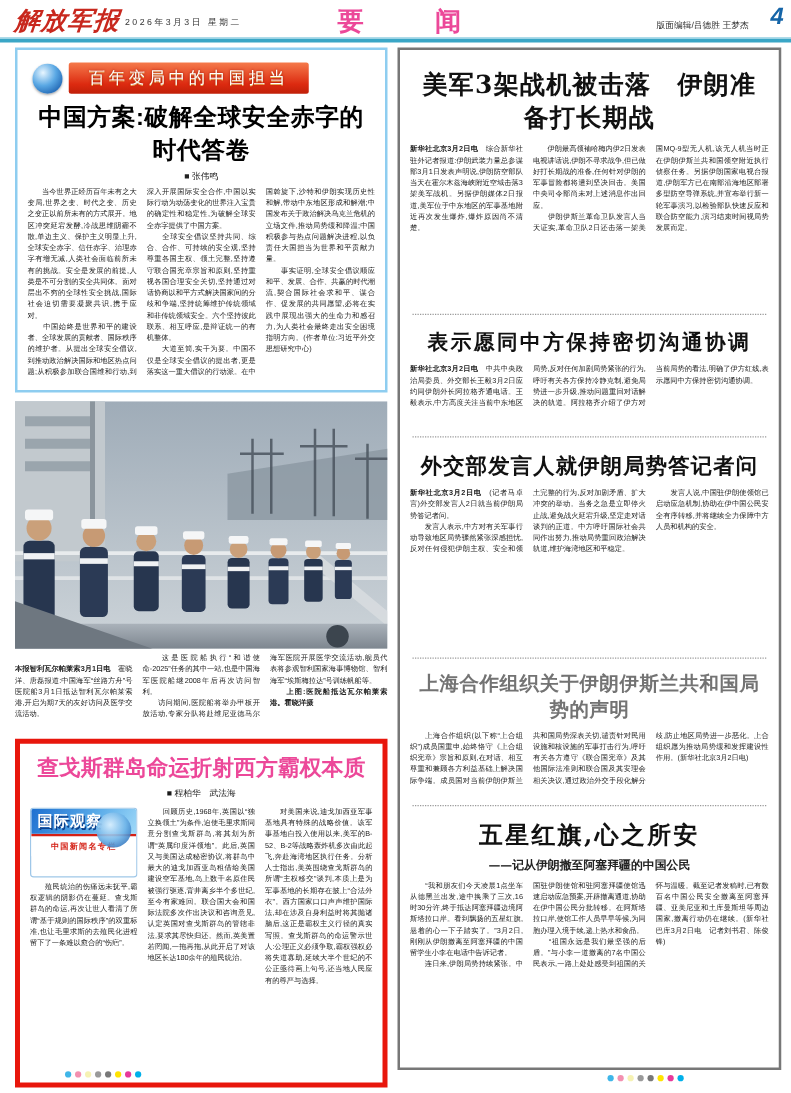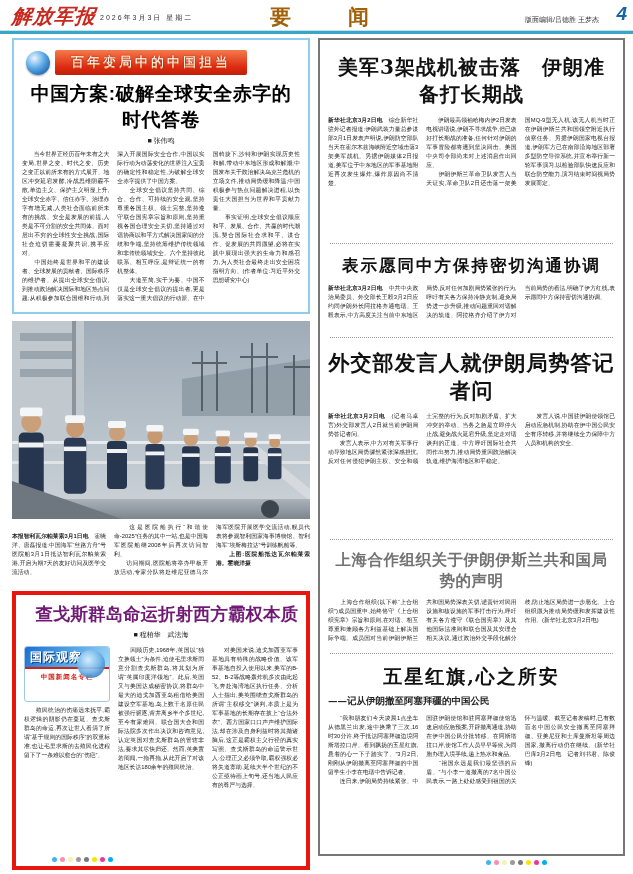--- a/index.html
+++ b/index.html
@@ -6,21 +6,21 @@
   .page{position:relative;width:633px;height:874px;background:#fff;overflow:hidden;
         font-family:"Liberation Sans",sans-serif;color:#1a1a1a;}
 
   
   .header{position:absolute;top:3px;left:12px;right:6px;height:26px;}
   .masthead{position:absolute;left:0;top:0;font-family:"DejaVu Serif",serif;
             font-style:italic;font-weight:bold;font-size:20px;color:#c8281e;
             transform:skewX(-6deg);letter-spacing:1px;}
   .hdate{position:absolute;left:88px;top:10px;font-size:7px;letter-spacing:2px;color:#333;}
   .section-title{position:absolute;left:0;right:0;top:0;text-align:center;font-size:21px;
-                 font-weight:bold;letter-spacing:18px;text-indent:18px;color:#a16207;font-family:Liberation Serif, serif;}
+                 font-weight:bold;letter-spacing:18px;text-indent:18px;color:#ec4899;font-family:Liberation Serif, serif;}
   .editors{position:absolute;right:28px;top:12px;font-size:7px;color:#333;}
   .pagenum{position:absolute;right:0;top:0;font-size:19px;font-weight:bold;
            font-style:italic;color:#1565a8;}
   .rule{position:absolute;top:30px;left:0;width:633px;height:3px;background:#3aa6c6;
         border-top:1px solid #bfe4ef;}
 
   
   .leftcol{position:absolute;left:12px;top:38px;width:298px;bottom:4px;
            display:flex;flex-direction:column;}
   .rightcol{position:absolute;left:318px;top:38px;width:307px;}
@@ -46,21 +46,21 @@
   .navy-headline{margin:10px 0 0;text-align:center;font-family:"DejaVu Serif",serif;
                  font-weight:bold;font-size:17px;letter-spacing:1px;color:#111;}
   .photo{margin-top:7px;width:298px;height:198px;display:block;}
   .caption{margin-top:4px;column-count:3;column-gap:8px;height:62px;}
   .lead-in{font-weight:bold;}
   .credit{font-weight:bold;}
 
   
   .red-box{margin-top:6px;border:4px solid #e8160c;box-sizing:border-box;flex:1;
            padding:7px 8px 4px;position:relative;}
-  .chagos-headline{text-align:right;font-weight:bold;font-size:17.5px;color:#701a75;}
+  .chagos-headline{text-align:center;font-weight:bold;font-size:17.5px;color:#ec4899;}
   .chagos-byline{text-align:center;font-size:7px;margin:4px 0 6px;}
   .chagos-cols{display:flex;gap:8px;}
   .chagos-col{flex:1;height:178px;overflow:hidden;}
   .badge{height:54px;margin-bottom:4px;border:1px solid #9fc7e8;border-radius:3px;
          overflow:hidden;position:relative;}
   .badge-top{height:20px;background:linear-gradient(120deg,#1e6fd0,#57a9e8 55%,#9fd9f8);
              display:flex;align-items:center;padding-left:5px;position:relative;}
   .badge-title{color:#fff;font-weight:bold;font-size:12px;letter-spacing:1px;
                text-shadow:1px 1px 0 #0d3f8a;}
   .badge-globe{position:absolute;right:4px;top:3px;width:28px;height:28px;border-radius:50%;
@@ -70,25 +70,25 @@
                 align-items:center;justify-content:center;}
   .badge-sub{color:#d42015;font-weight:bold;font-size:6.5px;letter-spacing:1px;}
 
   
   .gray-box{border:2px solid #777;box-sizing:border-box;height:818px;
             padding:4px 8px 6px;display:flex;flex-direction:column;}
   .h-serif{font-family:"DejaVu Serif",serif;font-weight:bold;text-align:center;color:#111;}
   .h-sans{font-family:Liberation Mono, monospace;font-weight:bold;text-align:center;color:#737373;}
   .a1-head{font-size:20px;letter-spacing:1px;margin:10px 0 8px;}
   .a2-head{font-size:16.5px;letter-spacing:2px;margin:9px 0 7px;}
-  .a3-head{font-size:21px;letter-spacing:1px;margin:9px 0 7px;}
+  .a3-head{font-size:17px;letter-spacing:1px;margin:9px 0 7px;}
   .a4-head{font-size:15.5px;letter-spacing:0.5px;margin:8px 0 6px;}
   .a5-head{font-size:19px;letter-spacing:2px;margin:8px 0 2px;}
   .a5-sub{font-family:"DejaVu Serif",serif;font-weight:bold;font-size:9.5px;
-          text-align:left;margin:3px 0 6px;color:#222;}
+          text-align:center;margin:3px 0 6px;color:#222;}
   .art-body{column-count:3;column-gap:8px;}
   .b1{height:140px;} .b2{height:54px;} .b3{height:140px;} .b4{height:56px;} .b5{height:156px;}
   .sep{border-top:1.5px dotted #9a9a9a;margin:7px 2px 2px;}
 
   
   .dots{display:flex;gap:3px;}
   .dots span{width:5px;height:5px;border-radius:50%;display:block;}
   .dots-left{position:absolute;left:36px;bottom:4px;}
   .dots-right{margin:4px 0 0 168px;}
 </style>

